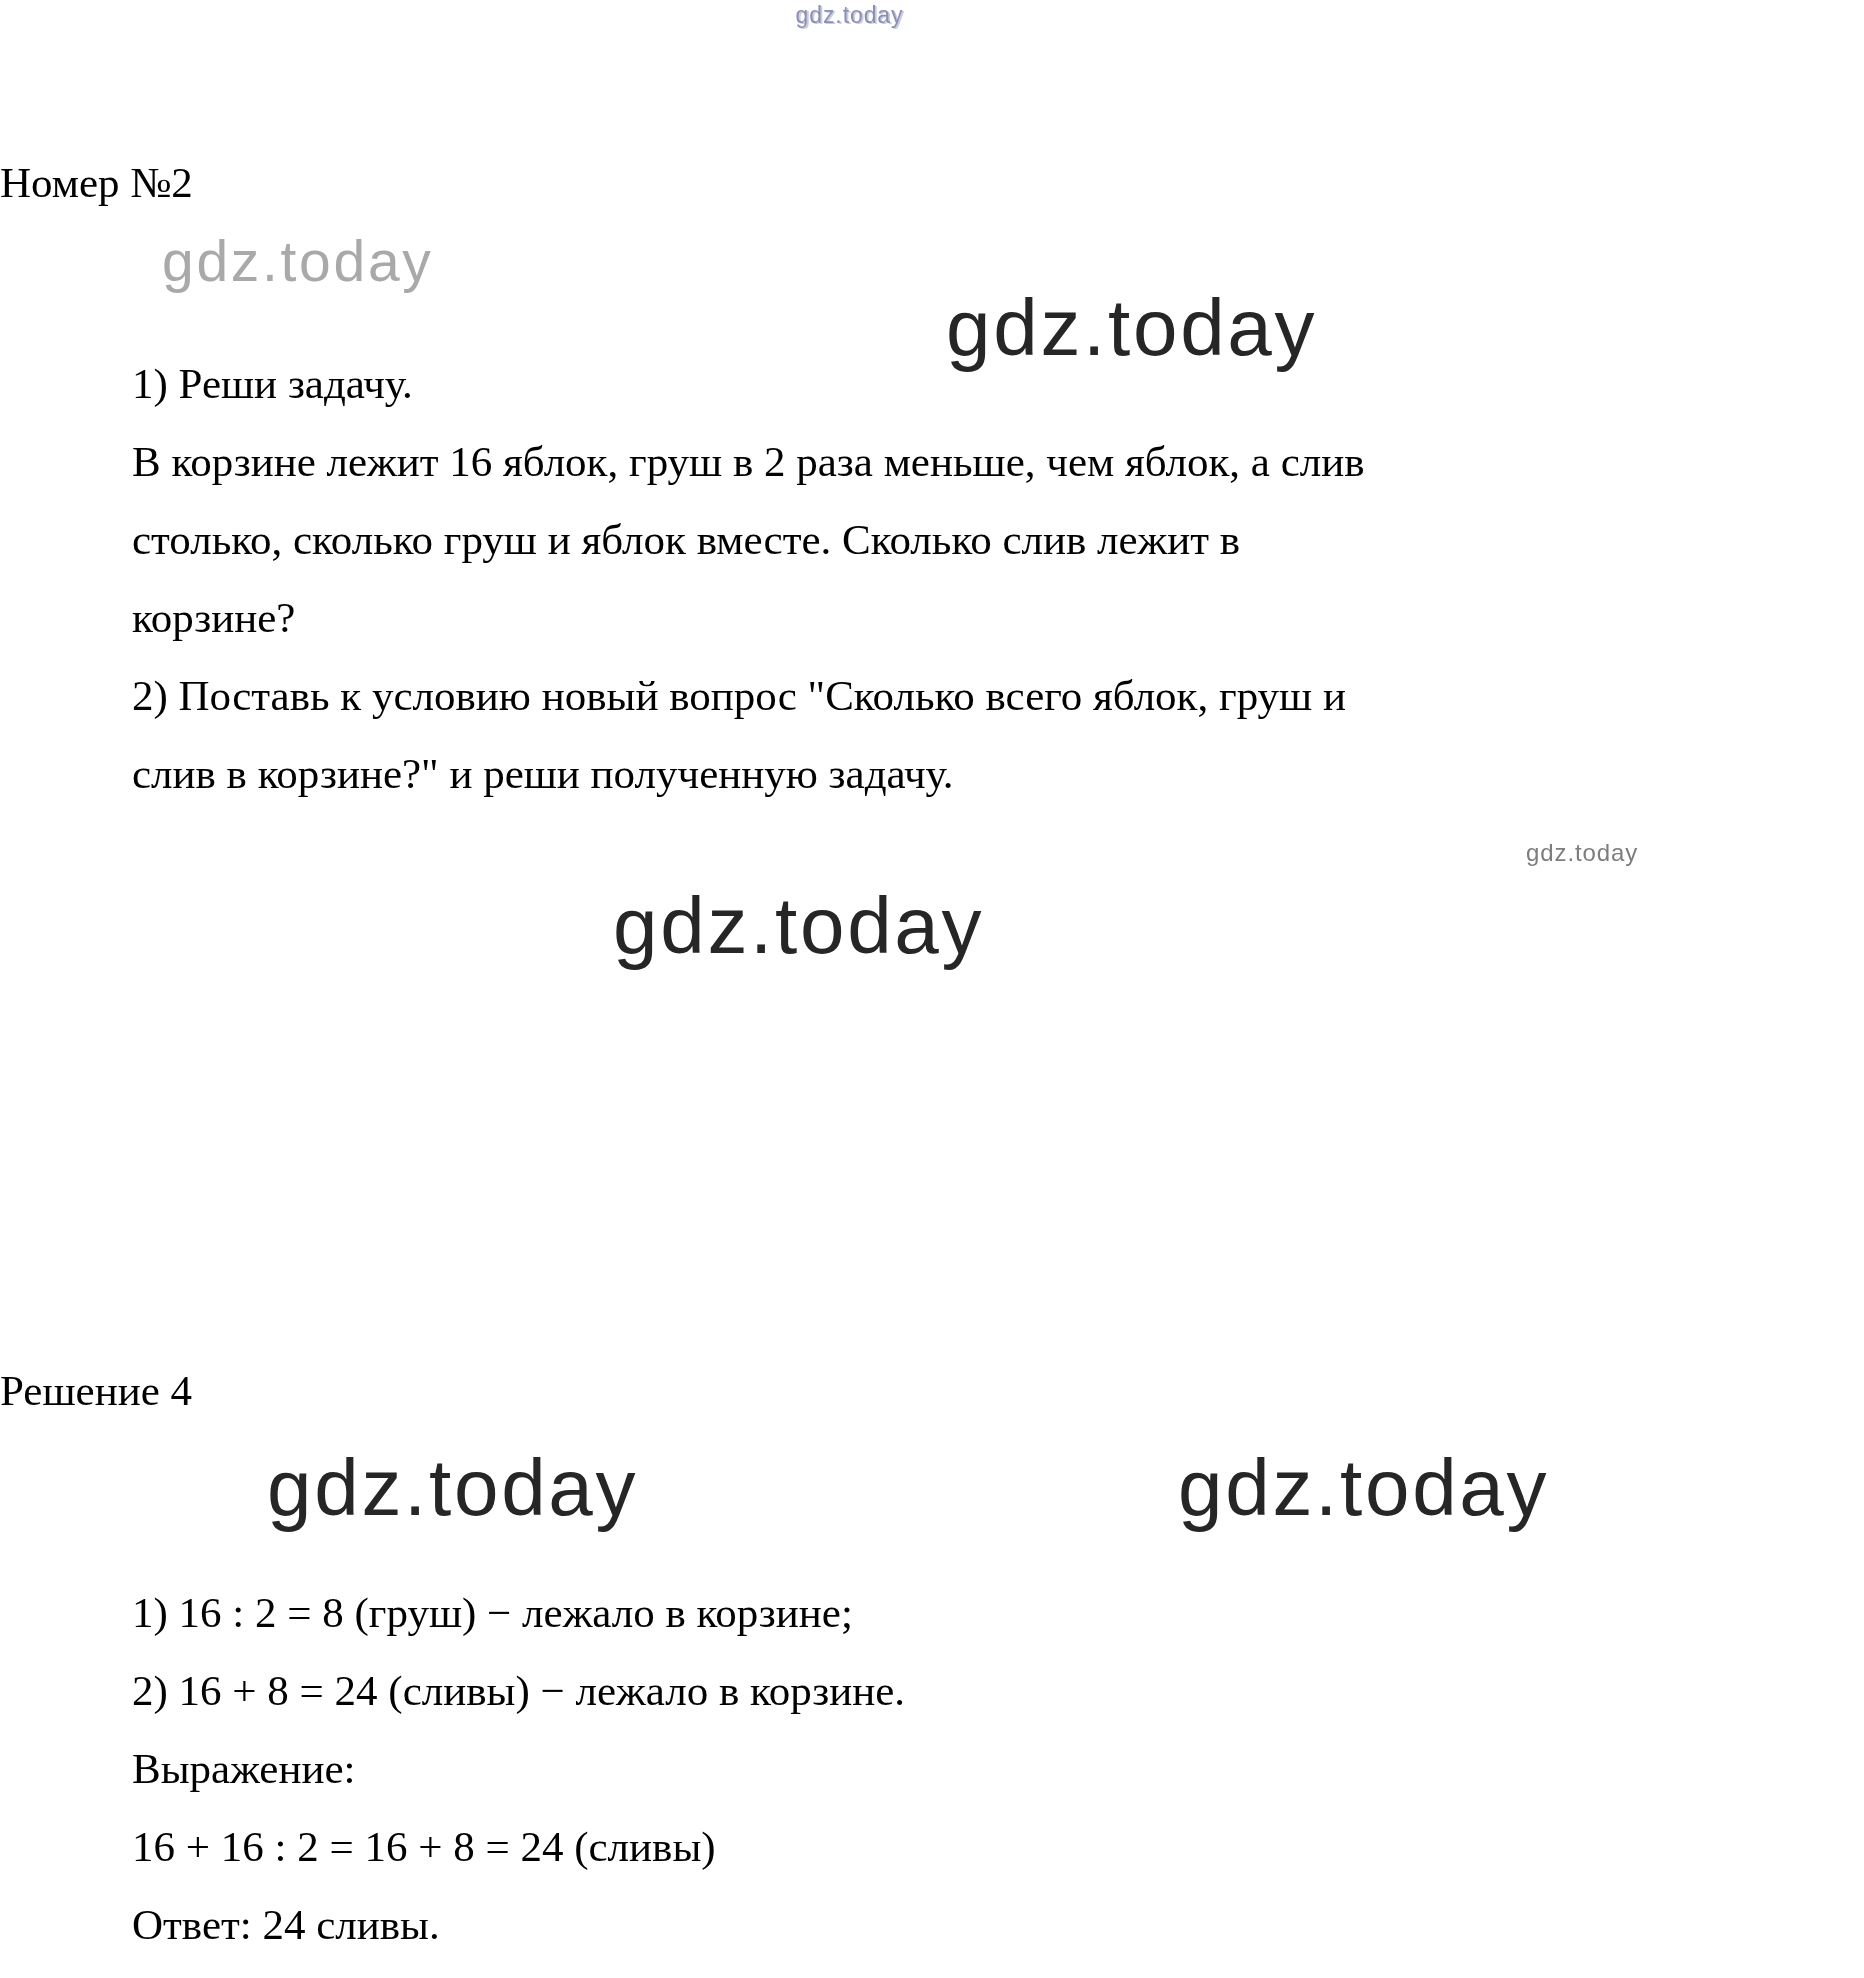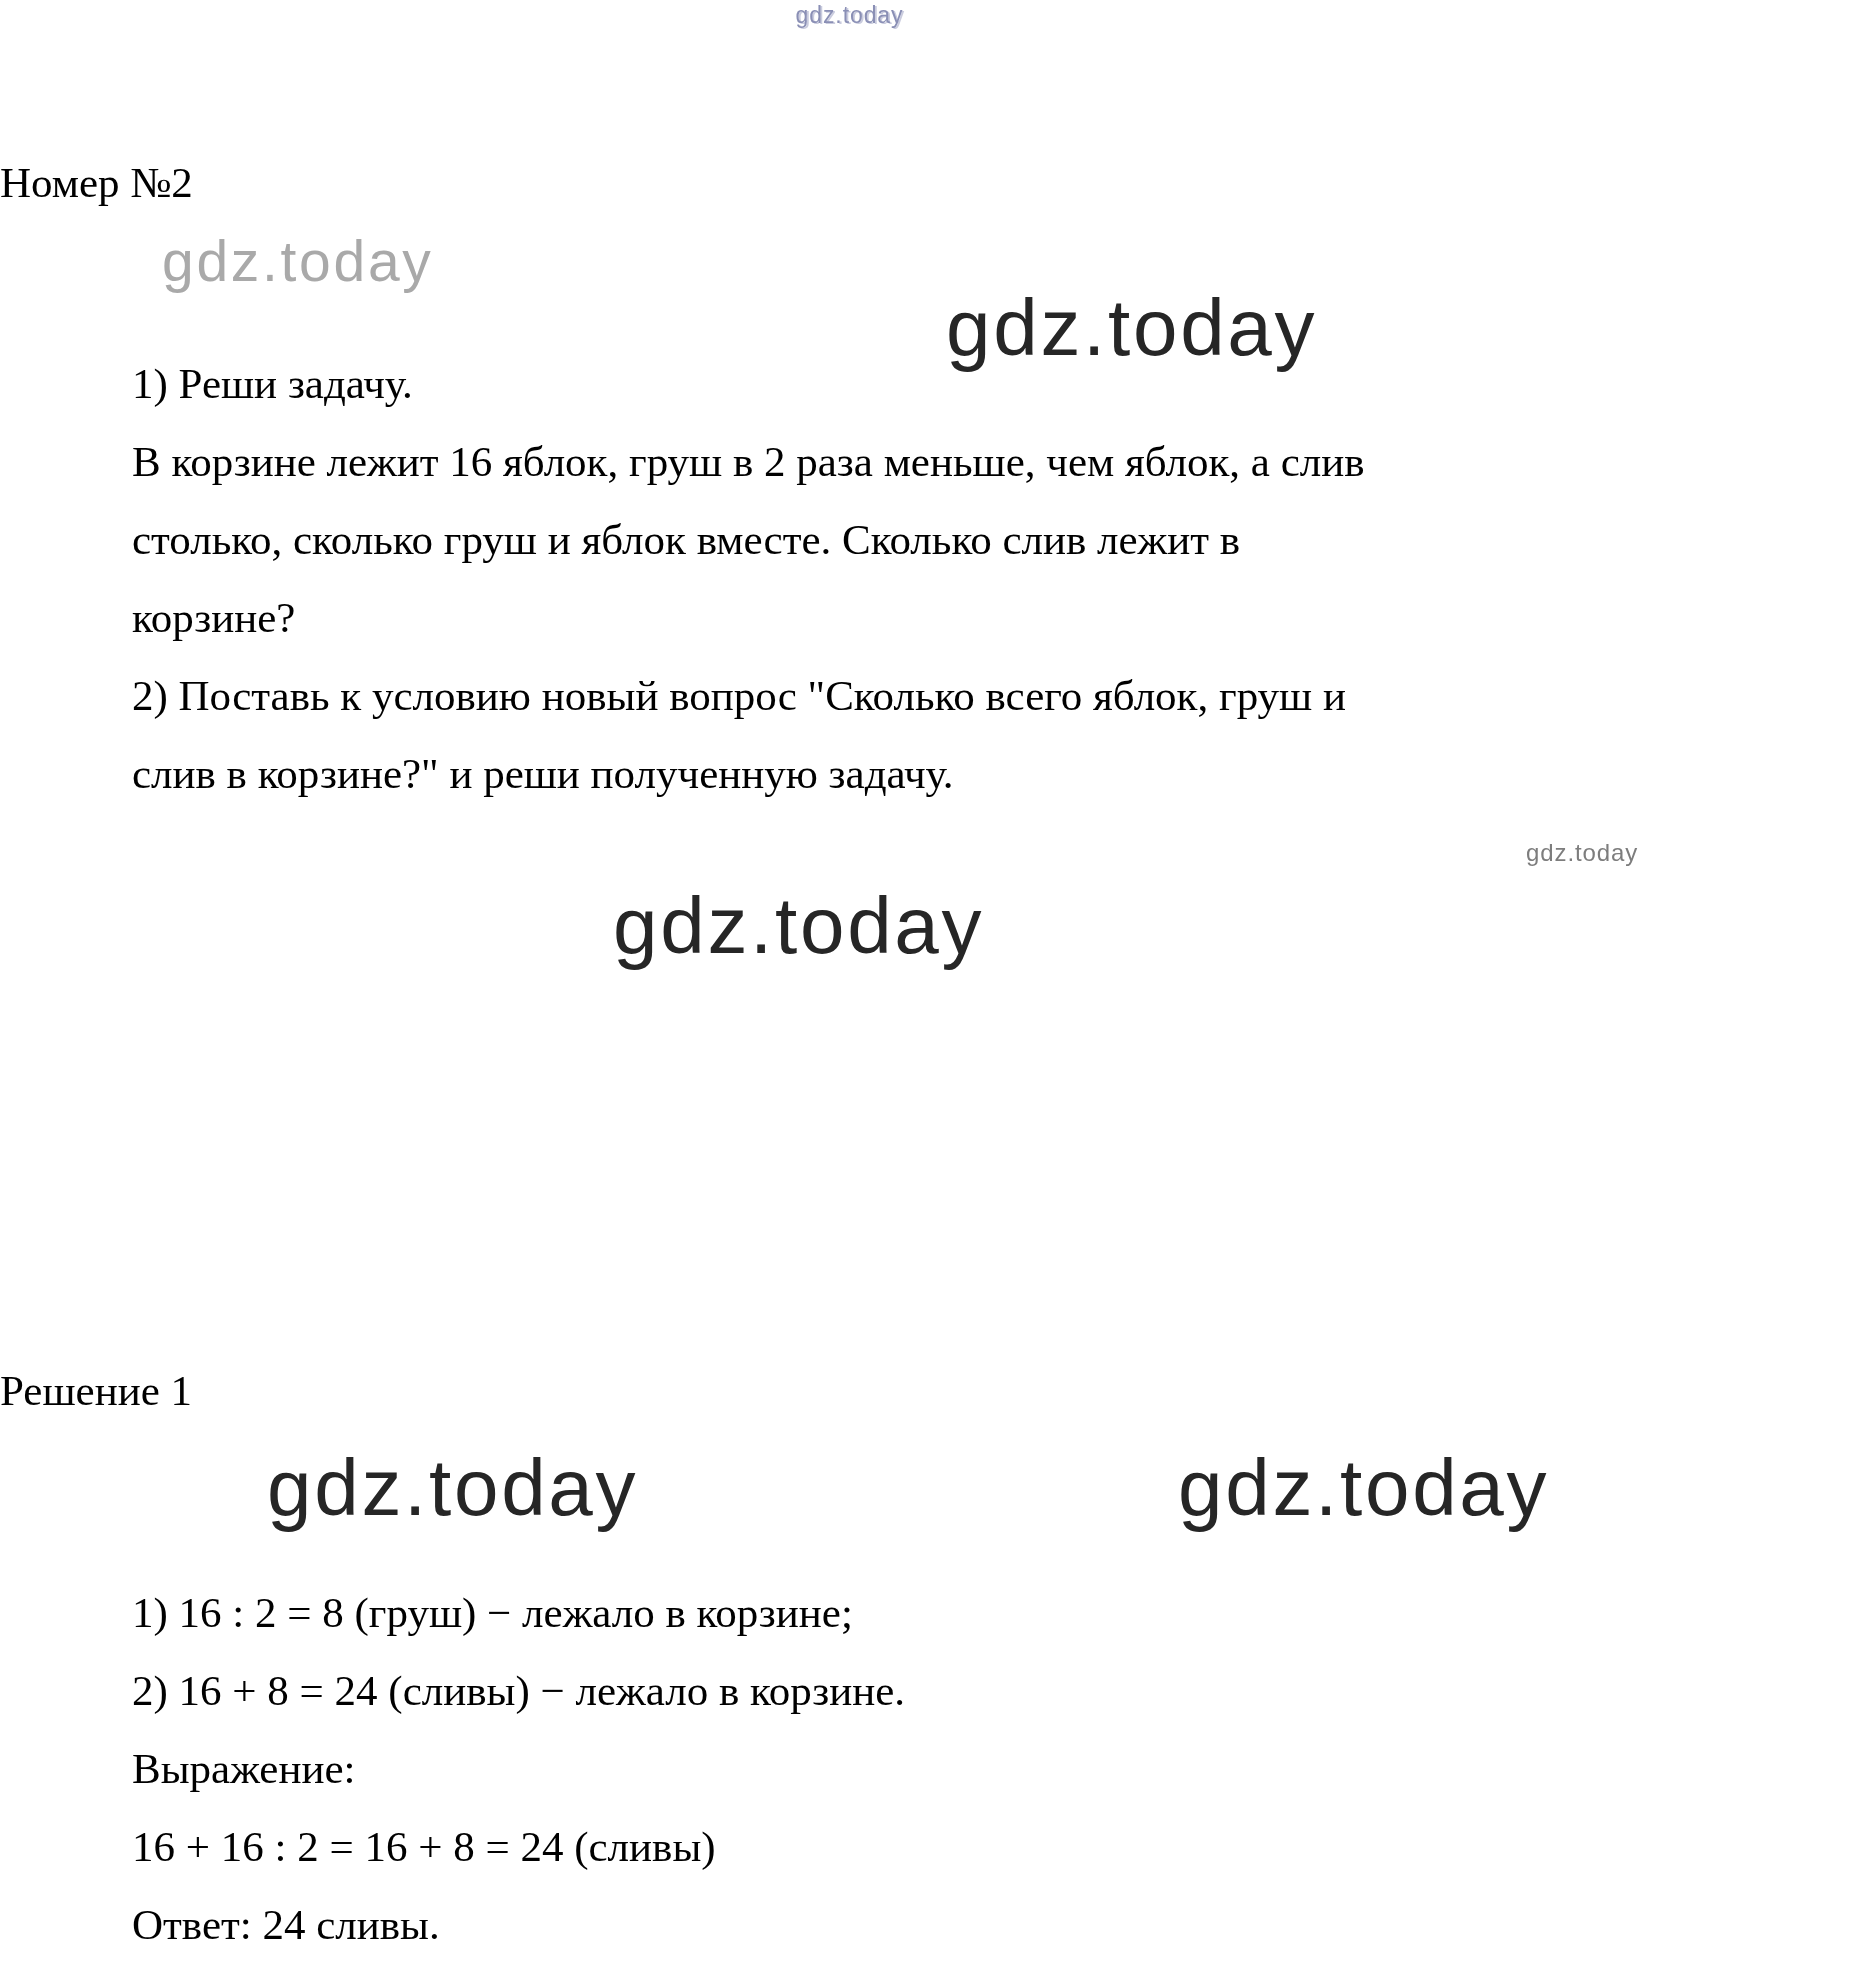--- a/index.html
+++ b/index.html
@@ -120,21 +120,21 @@
 
   <div class="doc-text task-block text-layer">
     <div>1) Реши задачу.</div>
     <div>В корзине лежит 16 яблок, груш в 2 раза меньше, чем яблок, а слив</div>
     <div>столько, сколько груш и яблок вместе. Сколько слив лежит в</div>
     <div>корзине?</div>
     <div>2) Поставь к условию новый вопрос "Сколько всего яблок, груш и</div>
     <div>слив в корзине?" и реши полученную задачу.</div>
   </div>
 
-  <div class="doc-text centered sol1-heading text-layer">Решение 1</div>
+  <div class="doc-text centered sol1-heading text-layer">Решение 4</div>
 
   <div class="doc-text sol1-block text-layer">
     <div>1) 16 : 2 = 8 (груш) − лежало в корзине;</div>
     <div>2) 16 + 8 = 24 (сливы) − лежало в корзине.</div>
     <div>Выражение:</div>
     <div>16 + 16 : 2 = 16 + 8 = 24 (сливы)</div>
     <div>Ответ: 24 сливы.</div>
   </div>
 
 </div>

